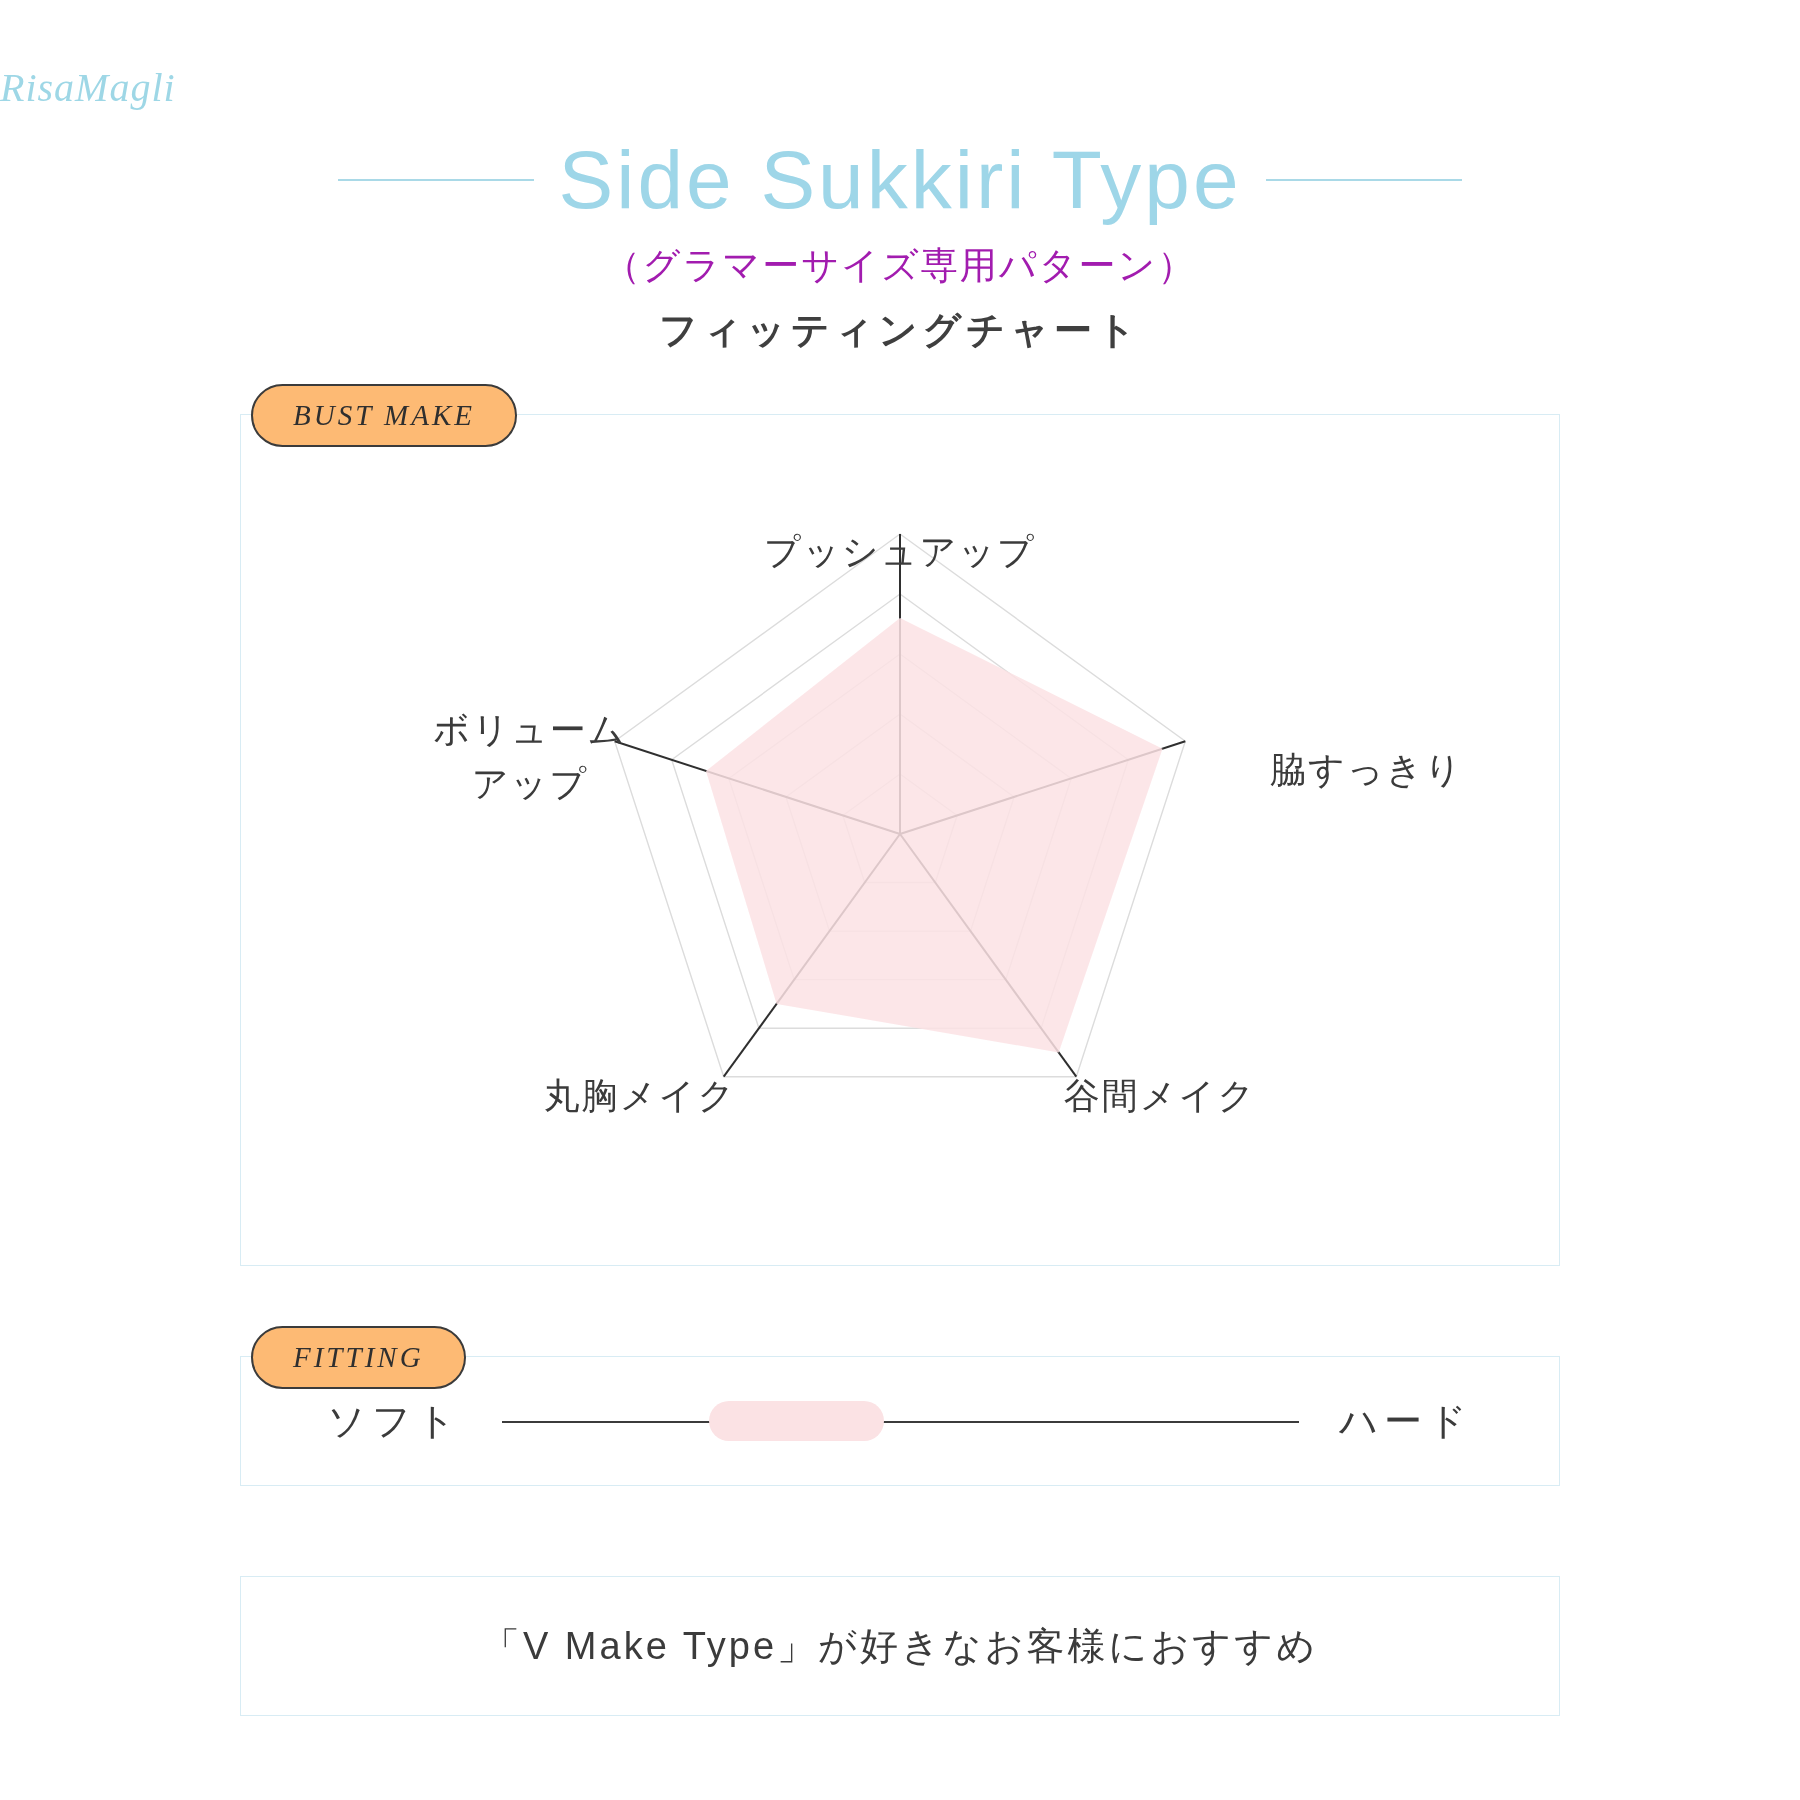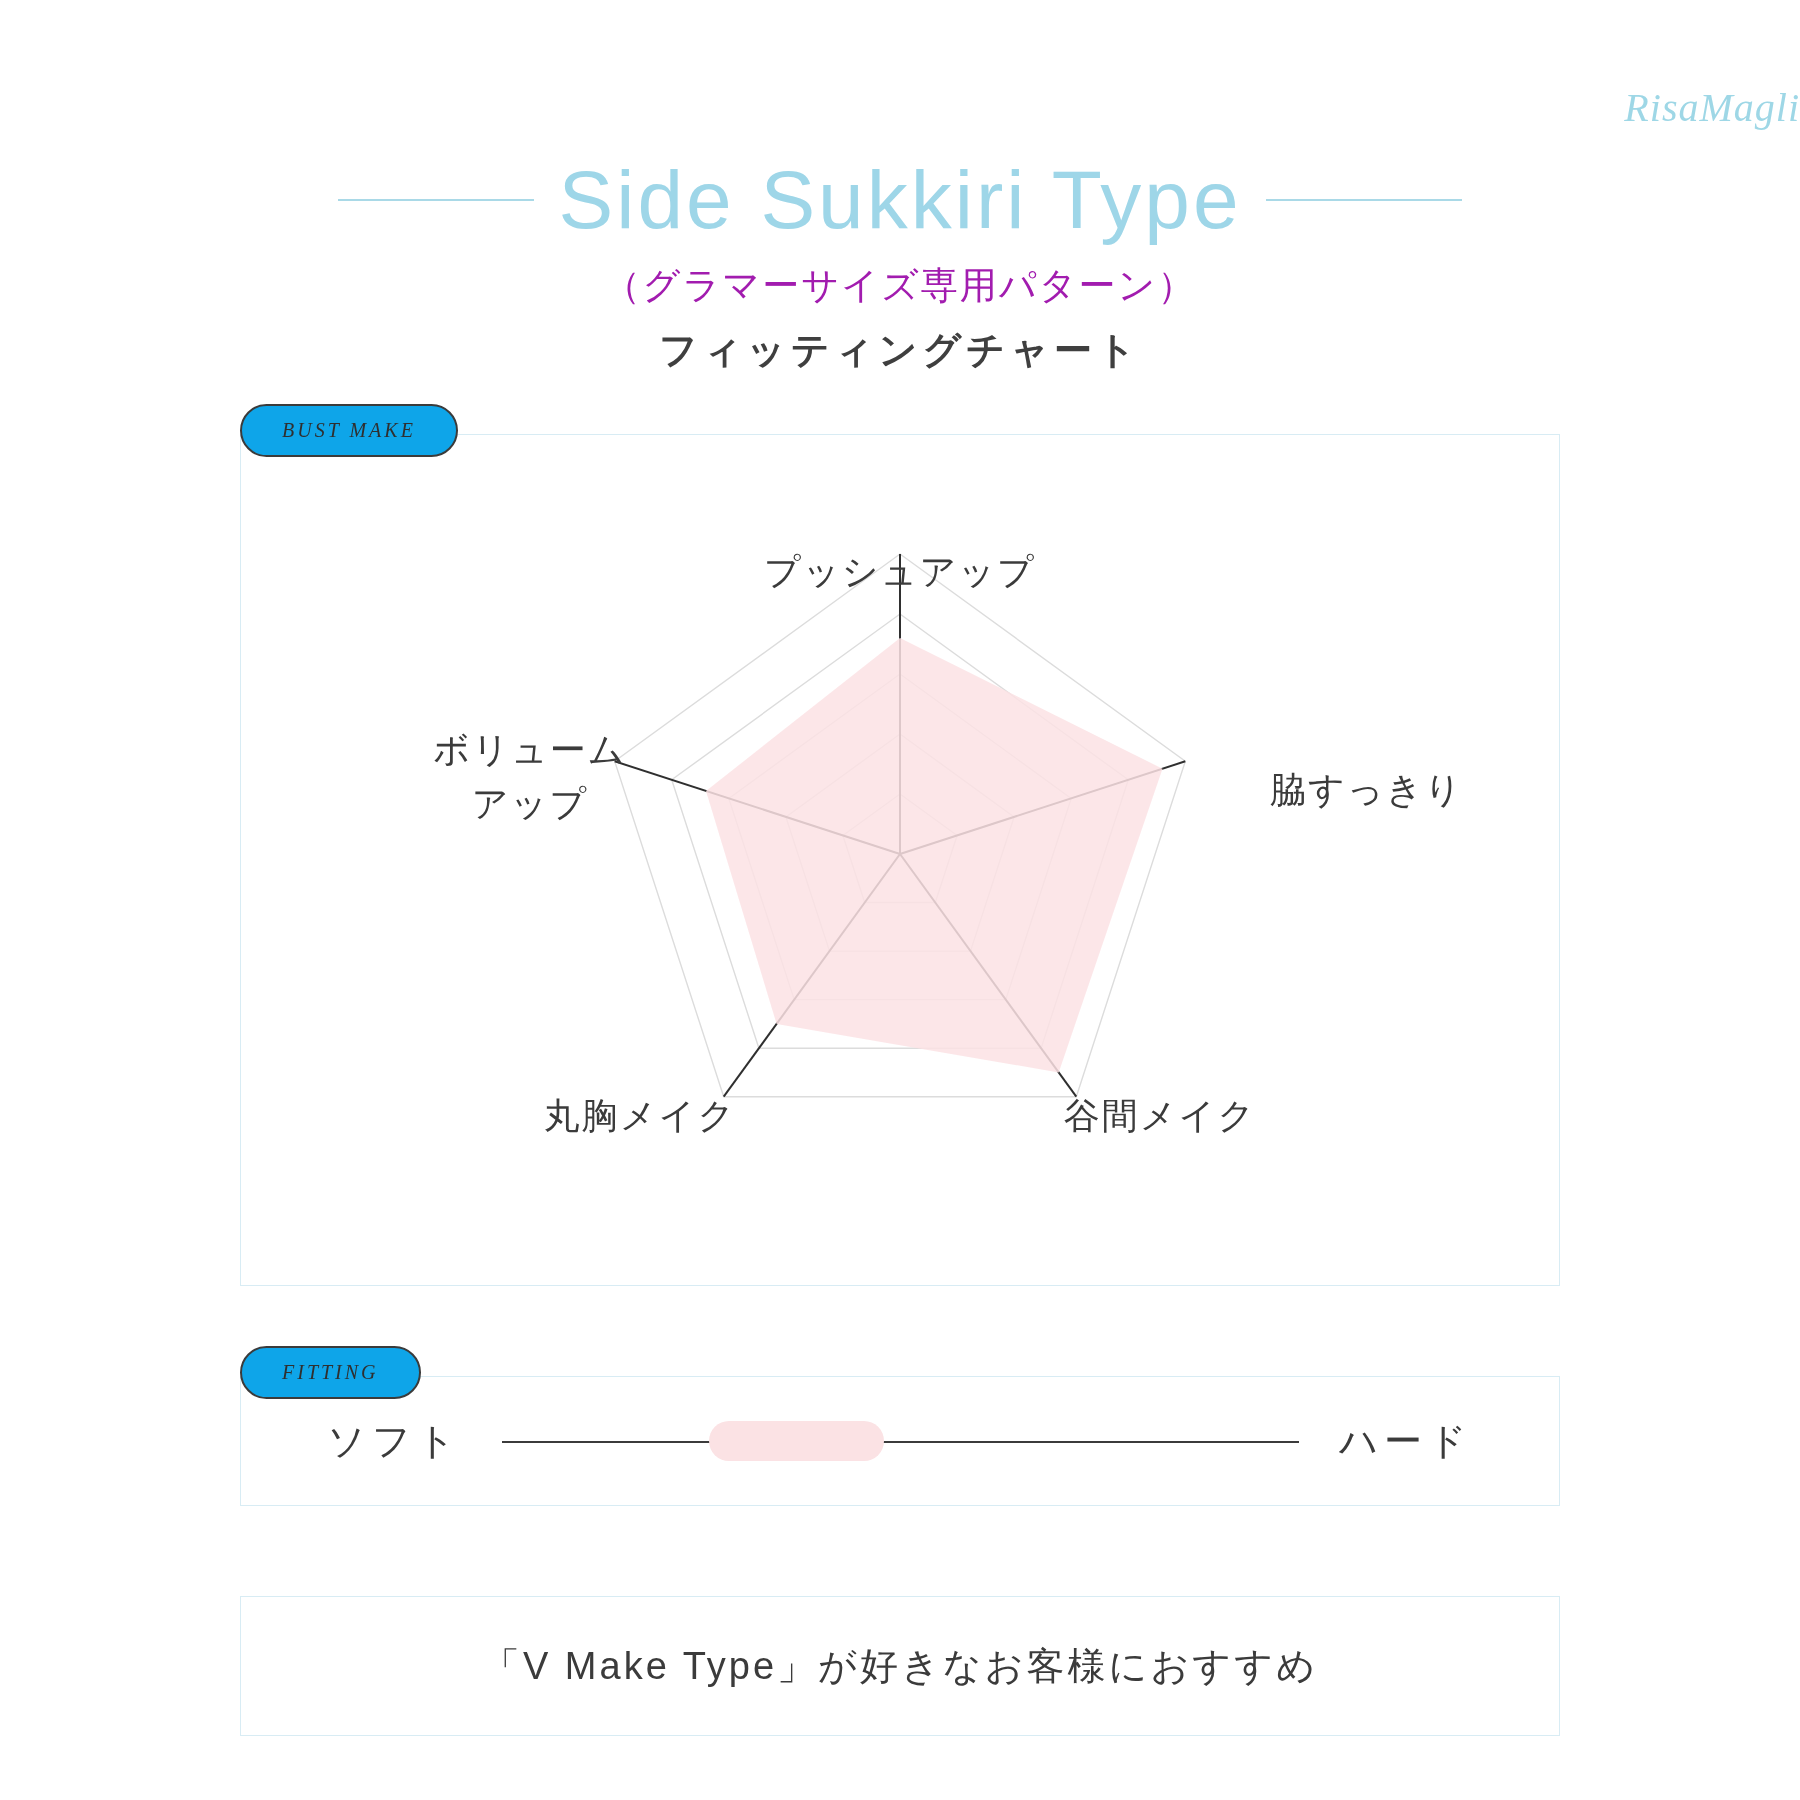--- a/index.html
+++ b/index.html
@@ -11,22 +11,22 @@
     width: 1800px;
     height: 1800px;
     font-family: "Liberation Sans", sans-serif;
     color: #3c3c3c;
     position: relative;
     overflow: hidden;
   }
 
   
   .brand {
-    text-align: right;
-    margin-top: 84px;
+    text-align: left;
+    margin-top: 64px;
     font-family: "Liberation Serif", serif;
     font-style: italic;
     font-size: 40px;
     letter-spacing: 1px;
     color: #9ed7e6;
   }
   .title-row {
     display: flex;
     align-items: center;
     justify-content: center;
@@ -68,29 +68,29 @@
     position: relative;
     margin: 0 auto;
     width: 1320px;
   }
   .section-box {
     border: 1.5px solid #d8ecf4;
     box-sizing: border-box;
   }
   .pill {
     position: absolute;
-    left: 0px;
+    left: 11px;
     top: -30px;
-    background: #0ea5e9;
+    background: #fdba74;
     border: 2px solid #3b3b3b;
     border-radius: 40px;
     padding: 13px 40px;
     font-family: "Liberation Serif", serif;
     font-style: italic;
-    font-size: 20px;
+    font-size: 29px;
     letter-spacing: 3px;
     color: #2f2f2f;
     white-space: nowrap;
     z-index: 3;
   }
 
   
   #bust-section {
     margin-top: 58px;
     height: 852px;

